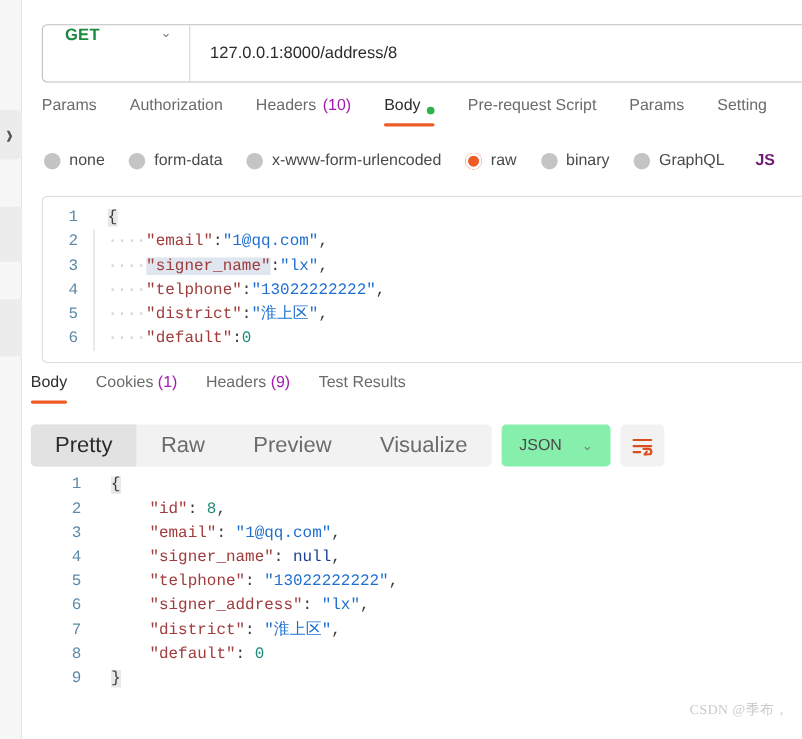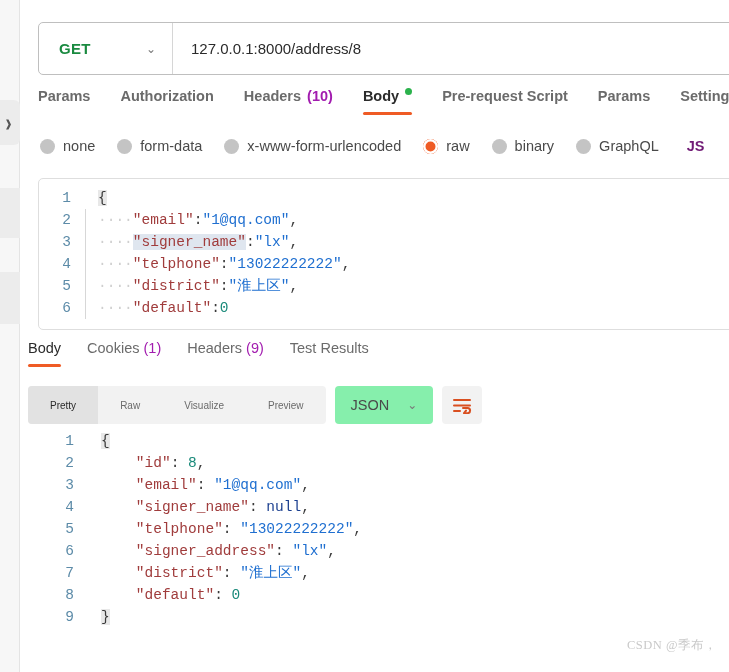--- a/index.html
+++ b/index.html
@@ -40,21 +40,21 @@
   .url-bar {
     position: absolute; left: 38px; top: 22px;
     width: 760px; height: 53px;
     background: #ffffff;
     border: 1px solid #bfbfbf;
     border-radius: 5px;
     display: flex; align-items: stretch;
   }
   .method-box {
     width: 134px;
-    display: flex; align-items: center; justify-content: space-between;
+    display: flex; align-items: flex-start; justify-content: space-between;
     padding: 0 16px 0 20px;
     border-right: 1px solid #d6d6d6;
   }
   .method-label {
     color: #1a8a40; font-weight: bold; font-size: 15px; letter-spacing: .3px;
   }
   .method-caret { color: #7a7a7a; font-size: 12px; }
   .url-input {
     flex: 1; display: flex; align-items: center;
     padding-left: 18px;
@@ -65,21 +65,21 @@
   .req-tabs {
     position: absolute; left: 38px; top: 88px;
     height: 42px;
     display: flex; align-items: flex-start; gap: 30px;
     white-space: nowrap;
   }
   .req-tab {
     position: relative;
     font-size: 14.5px; color: #6b6b6b;
     padding-bottom: 11px;
-    display: flex; align-items: flex-start; gap: 6px; font-weight: bold;
+    display: flex; align-items: flex-end; gap: 6px;
   }
   .req-tab.active { color: #2b2b2b; }
   .req-tab.active::after {
     content: ""; position: absolute; left: 0; right: 0; bottom: 0;
     height: 3px; background: #ef5b25; border-radius: 2px;
   }
   .tab-count { color: #a21caf; }
   .green-dot {
     width: 7px; height: 7px; border-radius: 50%;
     background: #2bb24c; display: inline-block;
@@ -160,21 +160,21 @@
     display: flex; align-items: center; gap: 9px;
   }
   .seg-group {
     display: flex; align-items: center;
     background: #f2f2f2; border-radius: 4px; overflow: hidden;
     height: 38px;
   }
   .seg {
     padding: 0 22px; height: 53px;
     display: flex; align-items: center;
-    font-size: 10px; color: #6b6b6b;
+    font-size: 20px; color: #6b6b6b;
   }
   .seg.active { background: #e2e2e2; color: #2b2b2b; }
   .fmt-select {
     height: 38px; background: #86efac; border-radius: 4px;
     display: flex; align-items: center; gap: 18px;
     padding: 0 16px; font-size: 14.5px; color: #4a4a4a;
   }
   .fmt-caret { color: #7a7a7a; font-size: 12px; }
   .wrap-btn {
     width: 40px; height: 38px; background: #f2f2f2; border-radius: 4px;
@@ -281,22 +281,22 @@
       <div class="res-tab active"><span>Body</span></div>
       <div class="res-tab"><span>Cookies</span> <span class="tab-count">(1)</span></div>
       <div class="res-tab"><span>Headers</span> <span class="tab-count">(9)</span></div>
       <div class="res-tab"><span>Test Results</span></div>
     </div>
 
   <div class="view-bar">
     <div class="seg-group" id="view-segs">
         <div class="seg active">Pretty</div>
         <div class="seg">Raw</div>
+        <div class="seg">Preview</div>
         <div class="seg">Visualize</div>
-        <div class="seg">Preview</div>
       </div>
     <div class="fmt-select">
       <span>JSON</span>
       <span class="fmt-caret">⌄</span>
     </div>
     <div class="wrap-btn">
       <svg width="20" height="17" viewBox="0 0 20 17">
         <line x1="2" y1="3" x2="18" y2="3" stroke="#d94f20" stroke-width="2" stroke-linecap="round"></line>
         <line x1="2" y1="8.5" x2="18" y2="8.5" stroke="#d94f20" stroke-width="2" stroke-linecap="round"></line>
         <line x1="2" y1="14" x2="8" y2="14" stroke="#d94f20" stroke-width="2" stroke-linecap="round"></line>

